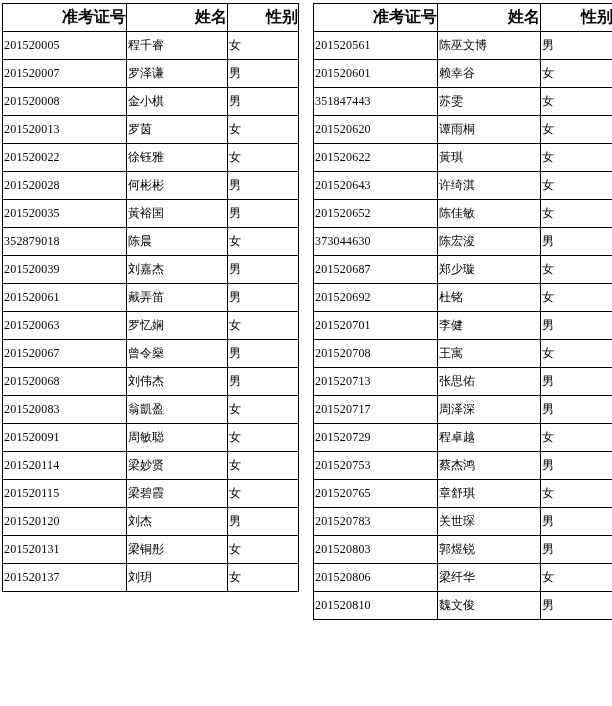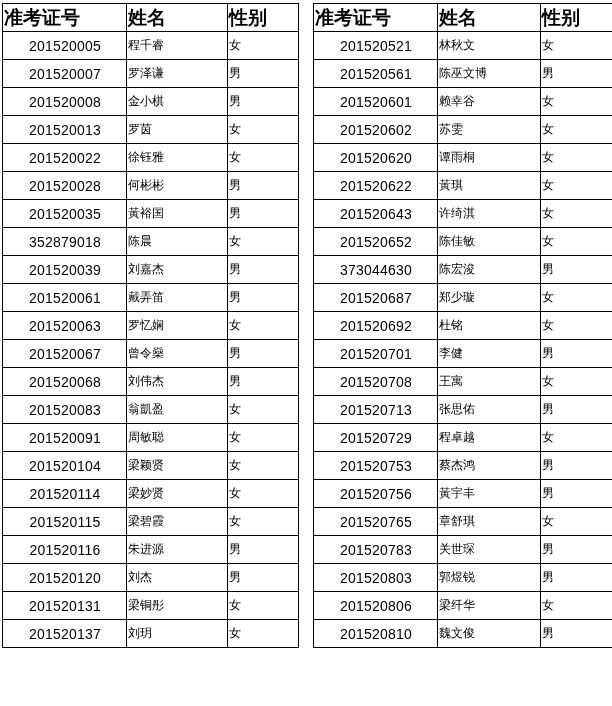--- a/index.html
+++ b/index.html
@@ -1,22 +1,22 @@
 <!DOCTYPE html>
 <html><head>
   <meta charset="utf-8">
   <style>
     html, body { margin:0; padding:0; background:#ffffff; }
     body { width:612px; height:706px; overflow:hidden; position:relative; font-family:"DejaVu Sans", sans-serif; font-size:12px; color:#000; }
     table { position:absolute; top:3px; border-collapse:collapse; table-layout:fixed; }
     #tbl-left { left:2px; width:296px; }
     #tbl-right { left:313px; width:300px; }
     td, th { border:1px solid #000; height:27px; padding:0 0 0 1px; text-align:left; vertical-align:middle; white-space:nowrap; overflow:hidden; font-weight:normal; font-size:12px; }
-    th { font-weight:bold; font-size:19px; }
-    .id { font-family:Liberation Sans, sans-serif; font-size:14px; letter-spacing:0.2px;text-align:center; }
+    th { font-weight:bold; font-size:16px;text-align:right; }
+    .id { font-family:Liberation Serif, serif; font-size:12px; letter-spacing:0.2px; }
   </style>
 </head>
 <body>
 
 <table id="tbl-left">
   <colgroup>
       <col style="width:124px">
       <col style="width:101px">
       <col style="width:71px">
     </colgroup>
@@ -97,38 +97,28 @@
         <td class="id">201520083</td>
         <td>翁凱盈</td>
         <td>女</td>
       </tr>
       <tr>
         <td class="id">201520091</td>
         <td>周敏聪</td>
         <td>女</td>
       </tr>
       <tr>
-        <td class="id">201520104</td>
-        <td>梁颖贤</td>
-        <td>女</td>
-      </tr>
-      <tr>
         <td class="id">201520114</td>
         <td>梁妙贤</td>
         <td>女</td>
       </tr>
       <tr>
         <td class="id">201520115</td>
         <td>梁碧霞</td>
         <td>女</td>
-      </tr>
-      <tr>
-        <td class="id">201520116</td>
-        <td>朱进源</td>
-        <td>男</td>
       </tr>
       <tr>
         <td class="id">201520120</td>
         <td>刘杰</td>
         <td>男</td>
       </tr>
       <tr>
         <td class="id">201520131</td>
         <td>梁铜彤</td>
         <td>女</td>
@@ -149,36 +139,31 @@
     </colgroup>
   <thead>
     <tr>
       <th>准考证号</th>
       <th>姓名</th>
       <th>性别</th>
     </tr>
   </thead>
   <tbody id="tbody-right">
       <tr>
-        <td class="id">201520521</td>
-        <td>林秋文</td>
-        <td>女</td>
-      </tr>
-      <tr>
         <td class="id">201520561</td>
         <td>陈巫文博</td>
         <td>男</td>
       </tr>
       <tr>
         <td class="id">201520601</td>
         <td>赖幸谷</td>
         <td>女</td>
       </tr>
       <tr>
-        <td class="id">201520602</td>
+        <td class="id">351847443</td>
         <td>苏雯</td>
         <td>女</td>
       </tr>
       <tr>
         <td class="id">201520620</td>
         <td>谭雨桐</td>
         <td>女</td>
       </tr>
       <tr>
         <td class="id">201520622</td>
@@ -219,32 +204,32 @@
         <td class="id">201520708</td>
         <td>王寓</td>
         <td>女</td>
       </tr>
       <tr>
         <td class="id">201520713</td>
         <td>张思佑</td>
         <td>男</td>
       </tr>
       <tr>
+        <td class="id">201520717</td>
+        <td>周泽深</td>
+        <td>男</td>
+      </tr>
+      <tr>
         <td class="id">201520729</td>
         <td>程卓越</td>
         <td>女</td>
       </tr>
       <tr>
         <td class="id">201520753</td>
         <td>蔡杰鸿</td>
-        <td>男</td>
-      </tr>
-      <tr>
-        <td class="id">201520756</td>
-        <td>黃宇丰</td>
         <td>男</td>
       </tr>
       <tr>
         <td class="id">201520765</td>
         <td>章舒琪</td>
         <td>女</td>
       </tr>
       <tr>
         <td class="id">201520783</td>
         <td>关世琛</td>

